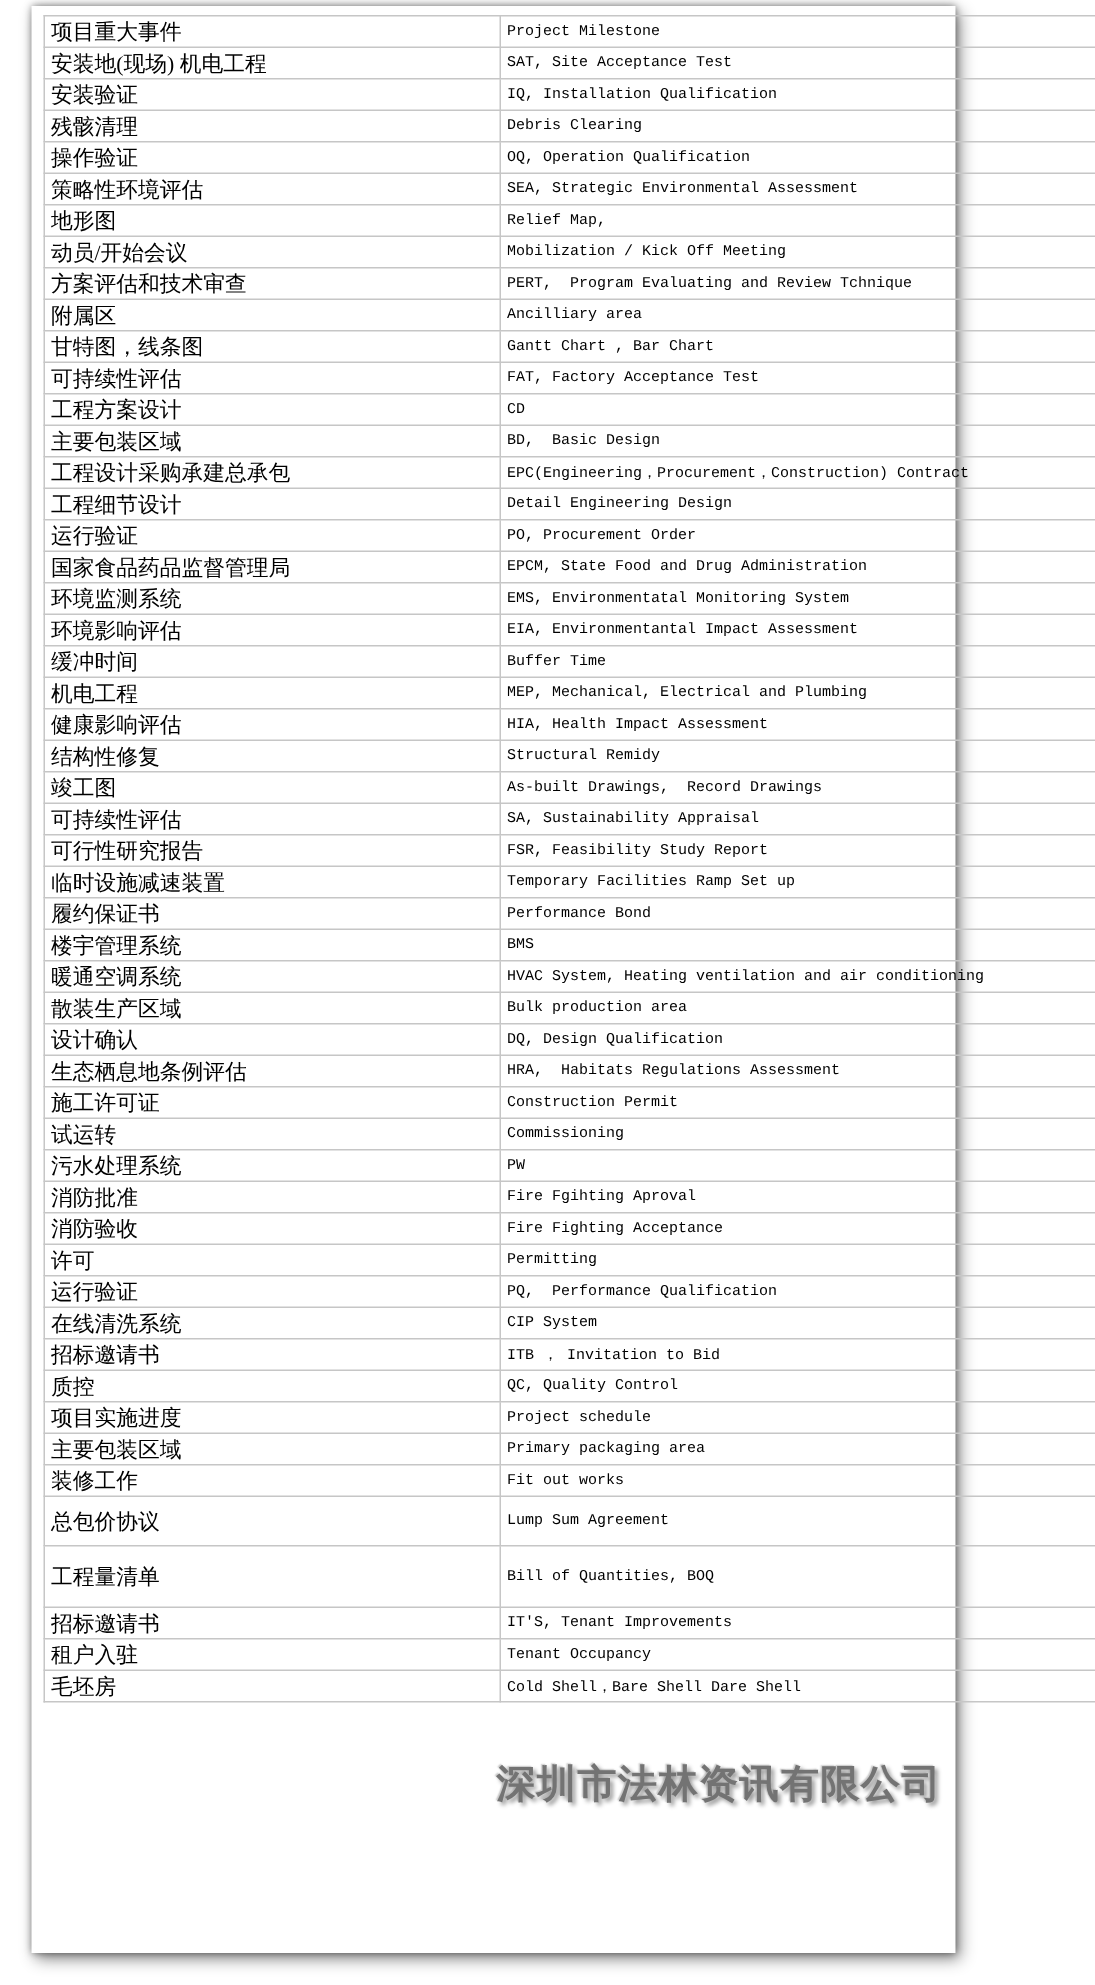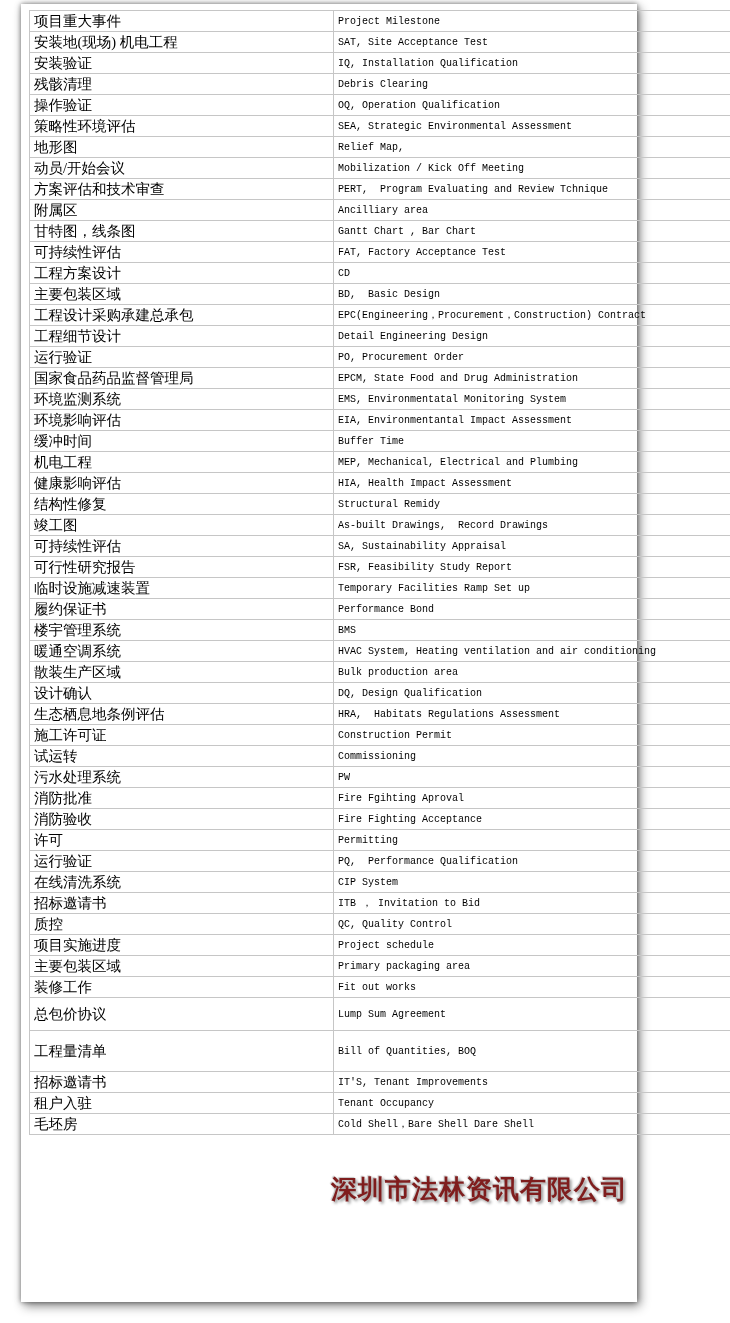--- a/index.html
+++ b/index.html
@@ -53,21 +53,21 @@
   table.glossary tr:nth-child(48) td { height: 32px; }
   table.glossary tr:nth-child(49) td { height: 40px; }
   table.glossary tr:nth-child(54) td { height: 28px; vertical-align: top; padding-top: 2px; }
   .watermark {
     position: absolute;
     left: 310px;
     top: 1168px;
     font-size: 26px;
     font-weight: bold;
     letter-spacing: 1px;
-    color: #7f1d1d;
+    color: #737373;
     font-family: "Liberation Sans", sans-serif;
     text-shadow: 2px 2px 3px #979797, -1px -1px 1px #c9c9c9;
     white-space: nowrap;
   }
 </style>
 </head>
 <body>
 
 <div class="page">
   <table class="glossary">

